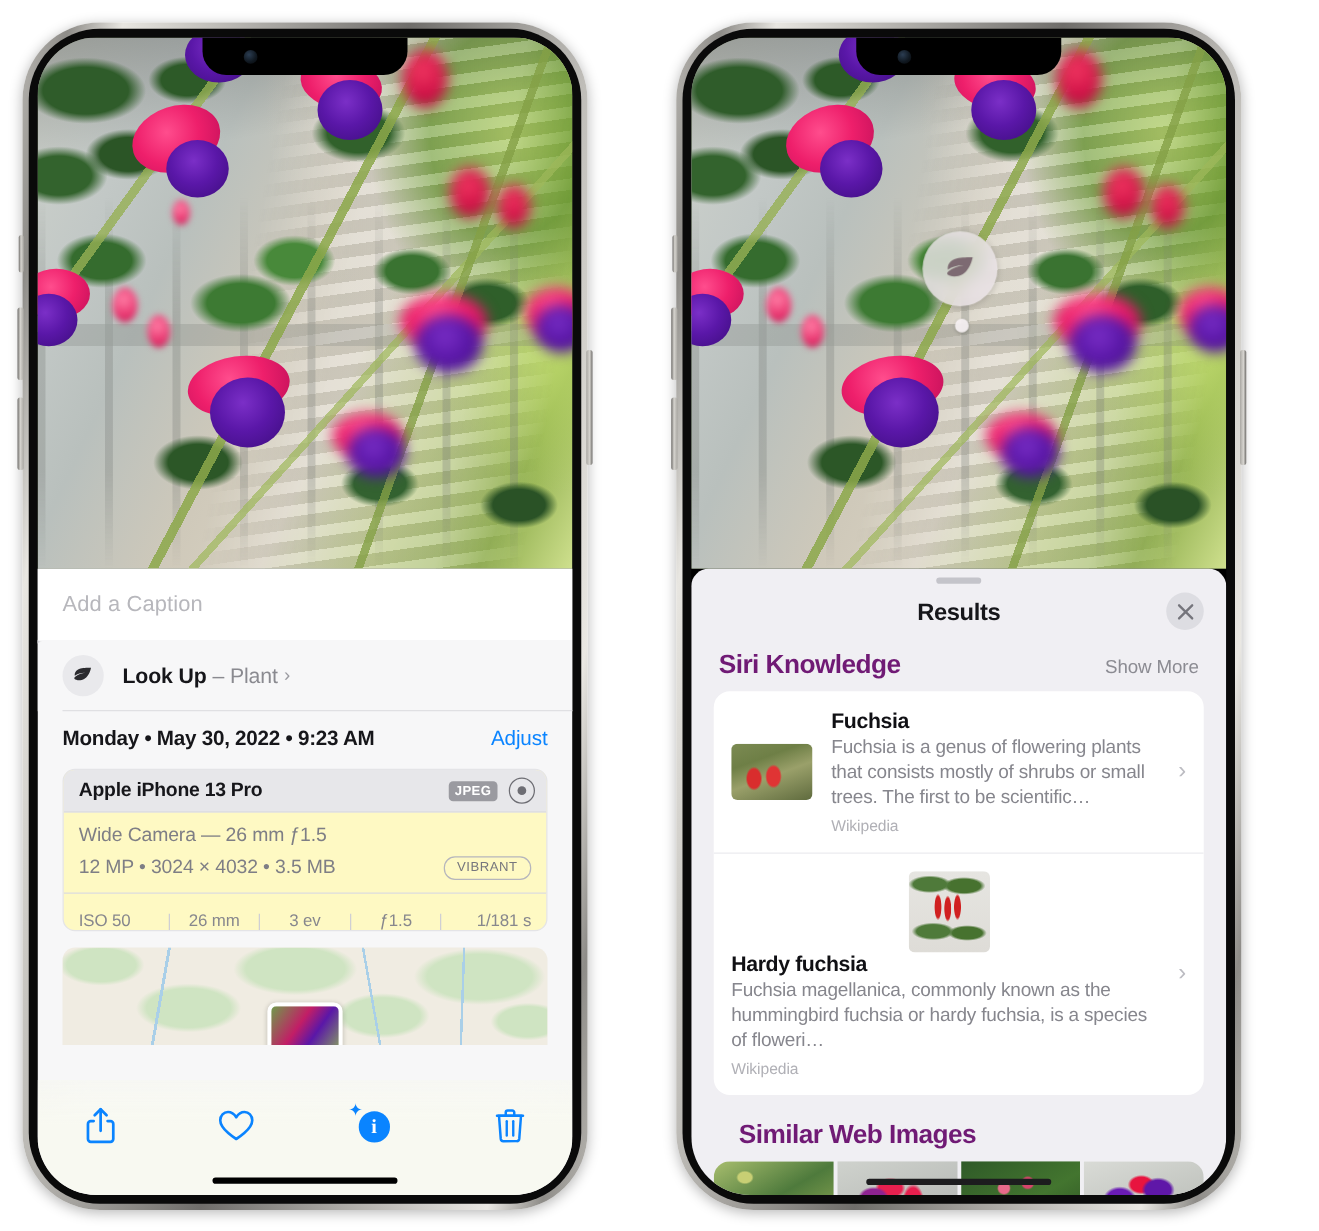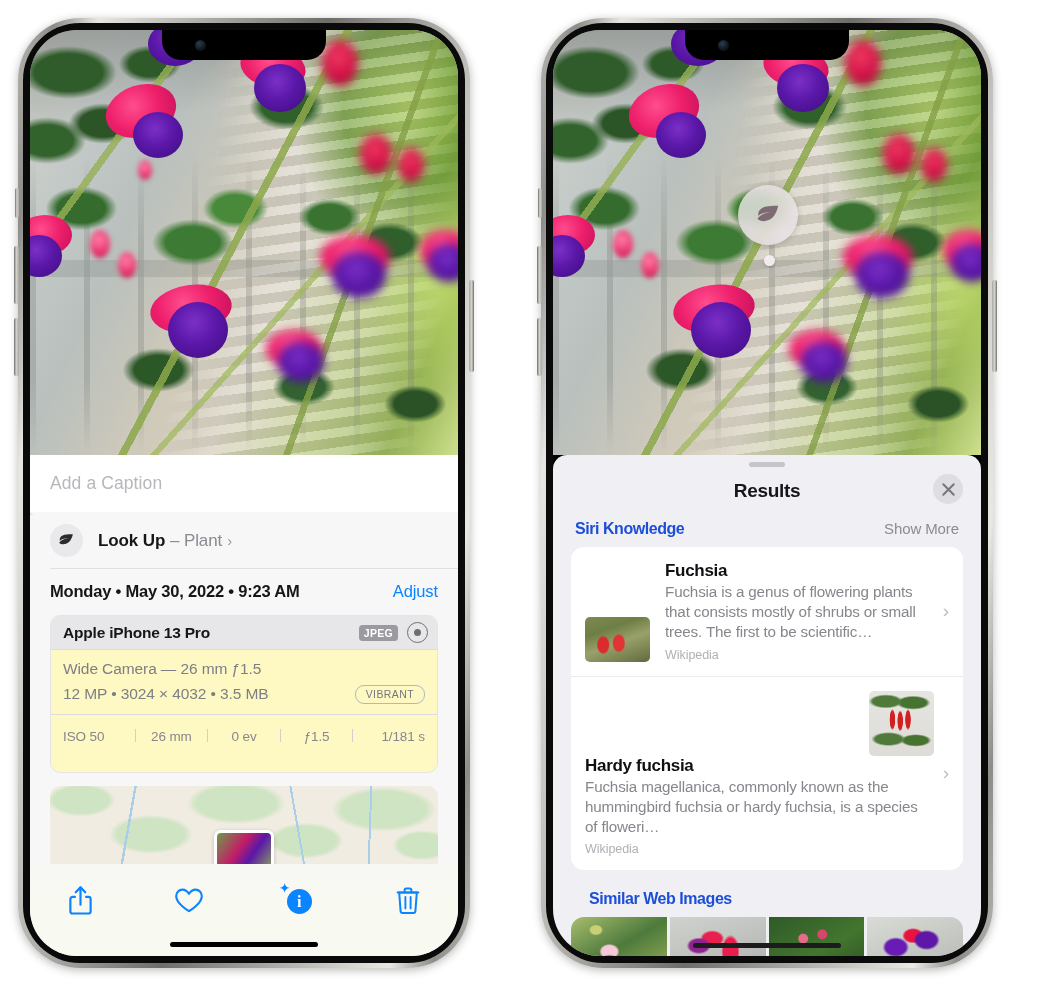--- a/index.html
+++ b/index.html
@@ -148,21 +148,21 @@
   .pill-jpeg{background:#9a9aa0;color:#fff;font-size:10.5px;font-weight:700;
     padding:2px 5px;border-radius:3.5px;letter-spacing:.3px;}
   .aperture-ic{width:19px;height:19px;border-radius:50%;border:1.6px solid #6e6e74;
     display:flex;align-items:center;justify-content:center;}
   .aperture-ic i{display:block;width:7px;height:7px;border-radius:50%;background:#6e6e74;}
   .cam-body{padding:7px 12px 8px 12px;}
   .cam-line{font-size:15.5px;color:#7e7e85;letter-spacing:-.1px;line-height:1.55;}
   .cam-line2{display:flex;align-items:center;justify-content:space-between;margin-top:1px;}
   .pill-vibrant{border:1px solid #b6b6bc;color:#76767d;font-size:10.5px;font-weight:400;
     padding:2.5px 10px;border-radius:9px;letter-spacing:.4px;}
-  .exif{display:flex;align-items:flex-start;border-top:1px solid #dcdce0;height:29px;padding:14px 12px;}
+  .exif{display:flex;align-items:flex-end;border-top:1px solid #dcdce0;height:29px;padding:0 12px;}
   .exif b{flex:1;text-align:center;font-size:13.5px;font-weight:400;color:#87878d;letter-spacing:-.1px;}
   .exif b:first-child{text-align:left;}
   .exif b:last-child{text-align:right;}
   .exif i{width:1px;height:13px;background:#cfcfd4;display:block;}
 
   .map{margin:13px 20px 0 20px;border-radius:10px 10px 0 0;height:78px;overflow:hidden;position:relative;
     background:#f0ece2;}
   .map .green{position:absolute;inset:0;background:
      radial-gradient(ellipse 46px 22px at 8% 18%,#cfe4c2 0 60%,rgba(207,228,194,0) 75%),
      radial-gradient(ellipse 56px 26px at 26% 62%,#cfe4c2 0 60%,rgba(207,228,194,0) 75%),
@@ -196,24 +196,24 @@
   
   .results-sheet{position:absolute;left:0;right:0;top:425px;bottom:0;
     background:#f0eff3;border-radius:14px 14px 0 0;overflow:hidden;}
   .grabber{width:36px;height:5px;border-radius:3px;background:#c4c4ca;margin:7px auto 0 auto;}
   .res-head{height:48px;display:flex;align-items:center;justify-content:center;position:relative;}
   .res-title{font-size:19px;font-weight:700;color:#16161a;letter-spacing:-.3px;}
   .close-btn{position:absolute;right:18px;top:7px;width:30px;height:30px;border-radius:50%;
     background:#dddde2;display:flex;align-items:center;justify-content:center;}
   .sec-head{display:flex;align-items:baseline;justify-content:space-between;
     padding:5px 22px 9px 22px;}
-  .sec-title{font-size:16px;font-weight:700;color:#1d4ed8;letter-spacing:-.45px;}
+  .sec-title{font-size:21px;font-weight:700;color:#701a75;letter-spacing:-.45px;}
   .sec-more{font-size:15px;color:#8b8b92;letter-spacing:-.1px;}
   .kn-card{margin:0 18px;background:#fff;border-radius:13px;overflow:hidden;}
-  .kn-row{display:flex;padding:14px 14px 14px 14px;position:relative;align-items:flex-end;}
+  .kn-row{display:flex;padding:14px 14px 14px 14px;position:relative;align-items:center;}
   .kn-row + .kn-row{border-top:1px solid #ececef;flex-direction:column;}
   .kn-thumb{width:65px;flex:0 0 65px;border-radius:5px;overflow:hidden;margin-right:15px;}
   .kn-thumb.t1{height:45px;
     background:
       radial-gradient(ellipse 9px 13px at 28% 62%,#d92d2d 0 58%,rgba(217,45,45,0) 74%),
       radial-gradient(ellipse 9px 13px at 52% 58%,#e03434 0 58%,rgba(224,52,52,0) 74%),
       linear-gradient(160deg,#7b8a52 0%,#6e7f46 30%,#9aa06a 55%,#5f6b3e 100%);}
   .kn-thumb.t2{height:95px;
     background:
       radial-gradient(ellipse 4px 14px at 36% 44%,#d02020 0 60%,rgba(208,32,32,0) 76%),
@@ -223,21 +223,21 @@
       radial-gradient(ellipse 22px 9px at 68% 18%,#47722f 0 60%,rgba(71,114,47,0) 78%),
       radial-gradient(ellipse 22px 9px at 30% 74%,#4f7a3a 0 60%,rgba(79,122,58,0) 78%),
       radial-gradient(ellipse 20px 8px at 72% 76%,#47722f 0 60%,rgba(71,114,47,0) 78%),
       linear-gradient(180deg,#e6e5e1,#dedcd7);}
   .kn-txt{flex:1;min-width:0;padding-right:26px;}
   .kn-title{font-size:17px;font-weight:700;color:#101014;letter-spacing:-.3px;margin-bottom:1px;}
   .kn-desc{font-size:15.2px;color:#86868d;letter-spacing:-.15px;line-height:1.33;}
   .kn-src{font-size:12.5px;color:#b0b0b6;margin-top:5px;letter-spacing:-.05px;}
   .kn-chev{position:absolute;right:14px;top:50%;transform:translateY(-50%);
     color:#bcbcc2;font-size:19px;}
-  .sec-head2{padding:20px 22px 9px 16px;margin-left:20px;}
+  .sec-head2{padding:20px 22px 9px 38px;}
   .web-strip{display:flex;gap:3px;padding:0 18px;border-radius:13px;overflow:hidden;}
   .web-strip > div{flex:1;height:72px;border-radius:0;}
   .web-strip > div:first-child{border-top-left-radius:13px;}
   .web-strip > div:last-child{border-top-right-radius:13px;}
   .wi1{background:
       radial-gradient(ellipse 15px 15px at 40% 68%,#a4127e 0 62%,rgba(164,18,126,0) 78%),
       radial-gradient(ellipse 13px 10px at 40% 48%,#f7c9d8 0 60%,rgba(247,201,216,0) 78%),
       radial-gradient(ellipse 9px 7px at 26% 18%,#c8cf74 0 60%,rgba(200,207,116,0) 78%),
       linear-gradient(150deg,#a8be6e,#4e7a3c 45%,#7b9a4c 72%,#3f6b33);}
   .wi2{background:
@@ -346,21 +346,21 @@
           <div class="cam-line2">
             <span class="cam-line">12 MP • 3024 × 4032 • 3.5 MB</span>
             <span class="pill-vibrant">VIBRANT</span>
           </div>
         </div>
         <div class="exif">
           <b>ISO 50</b>
           <i></i>
           <b>26 mm</b>
           <i></i>
-          <b>0 ev</b>
+          <b>3 ev</b>
           <i></i>
           <b>ƒ1.5</b>
           <i></i>
           <b>1/181 s</b>
         </div>
       </div>
 
       <div class="map">
         <div class="green"></div>
         <div class="riv"></div>

